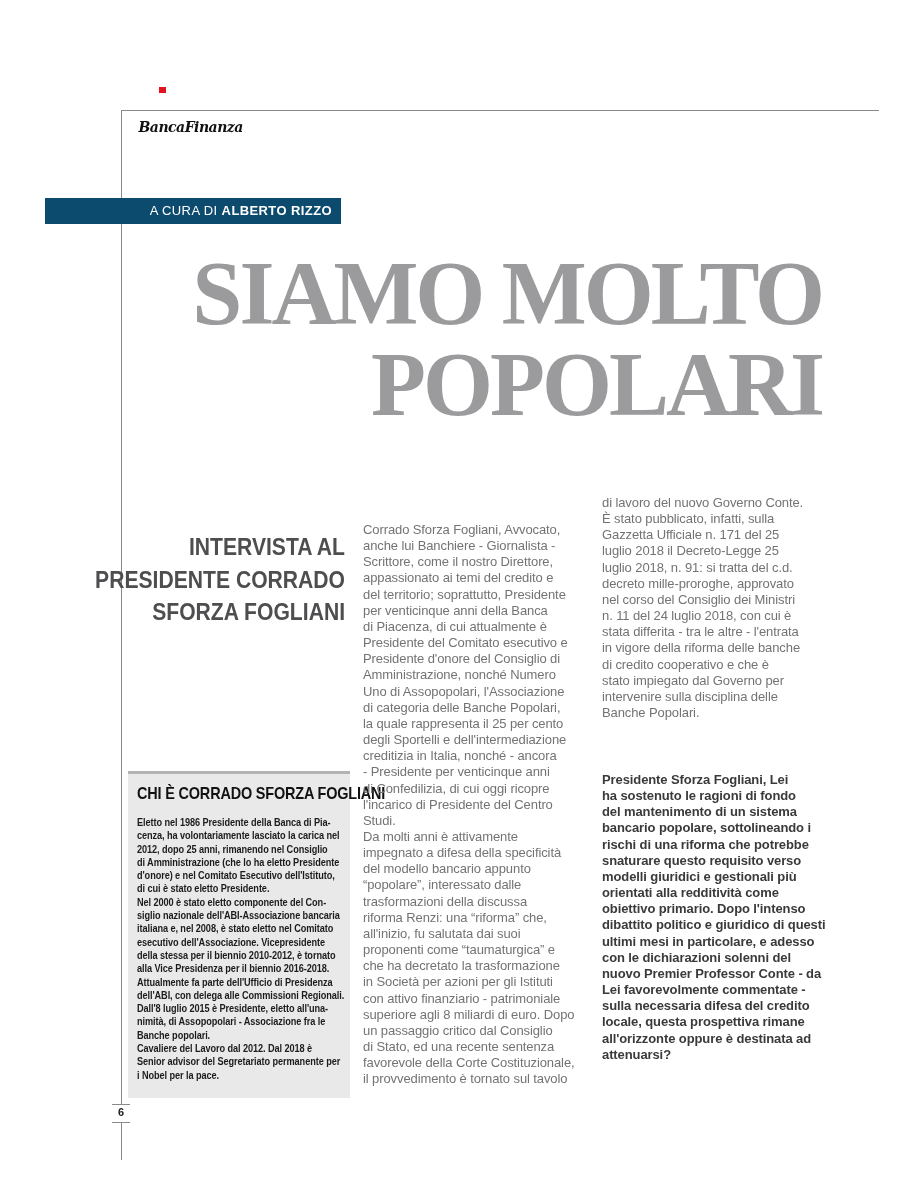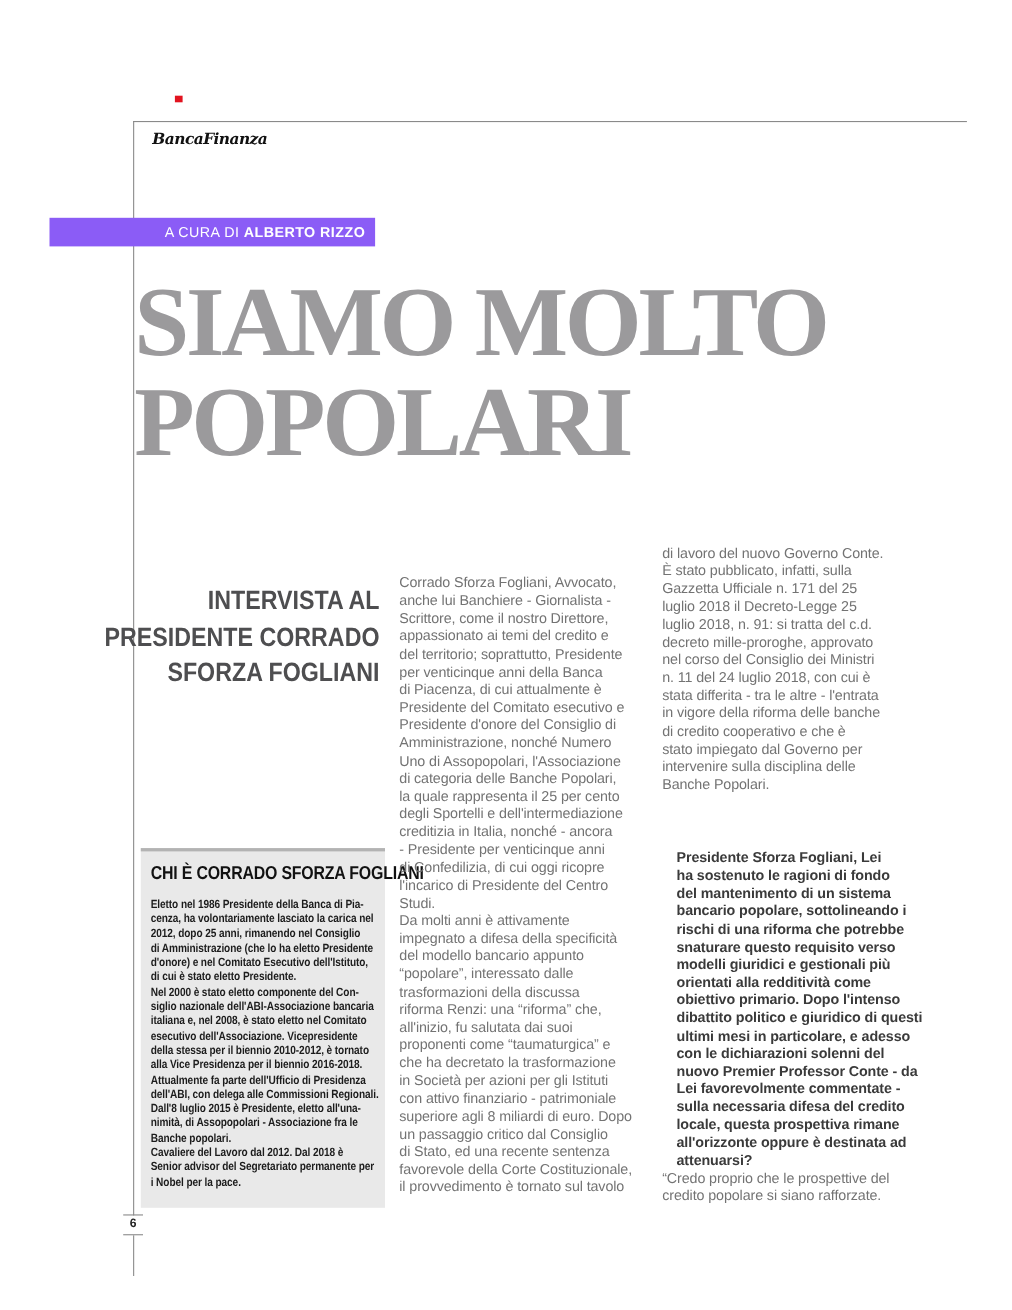--- a/index.html
+++ b/index.html
@@ -21,30 +21,30 @@
   .logo .red-sq{
     position:absolute;left:38px;top:0px;width:7px;height:6px;
     background:#e2131f;z-index:0;
   }
   .rule-h{position:absolute;left:121px;top:110px;width:758px;height:1px;background:#8a8a8a;}
   .rule-v-top{position:absolute;left:121px;top:110px;width:1px;height:995px;background:#8a8a8a;}
   .rule-v-bottom{position:absolute;left:121px;top:1123px;width:1px;height:37px;background:#8a8a8a;}
   
   .byline-bar{
     position:absolute;left:45px;top:198px;width:296px;height:26px;
-    background:#8b5cf6;z-index:2;
+    background:#0c4a6e;z-index:2;
     color:#ffffff;font-size:13px;line-height:26px;
     text-align:right;padding-right:9px;box-sizing:border-box;
     letter-spacing:0.4px;white-space:pre;
   }
   .byline-bar .byline-name{font-weight:700;}
   
   .headline{
     position:absolute;left:122px;top:248px;width:700px;
-    text-align:left;
+    text-align:right;
     font-family:"Liberation Serif",serif;
     font-weight:700;font-size:90px;line-height:91px;letter-spacing:-3px;
     color:#9b9a9c;white-space:pre;
   }
   
   .kicker{
     position:absolute;left:45px;top:531px;width:300px;
     text-align:right;
     font-weight:700;font-size:24px;line-height:32.5px;
     color:#4e4e50;white-space:pre;
@@ -68,21 +68,21 @@
     transform:scaleX(0.85);transform-origin:0 0;width:118%;
   }
   
   .col{
     position:absolute;
     font-size:13px;line-height:16.15px;letter-spacing:-0.1px;
     color:#737373;white-space:pre;
   }
   .col1{left:363px;top:522px;width:232px;}
   .col2-intro{left:602px;top:495px;width:278px;}
-  .col2-question{left:602px;top:772px;width:278px;font-weight:700;color:#3a3a3a;margin-left:13px;}
+  .col2-question{left:602px;top:772px;width:278px;font-weight:700;color:#3a3a3a;}
   .col2-answer{left:602px;top:1063px;width:278px;}
   
   .tick{position:absolute;left:112px;width:18px;height:1px;background:#8a8a8a;}
   .tick-top{top:1104px;}
   .tick-bottom{top:1122px;}
   .page-number{
     position:absolute;left:112px;top:1106px;width:18px;
     text-align:center;font-weight:700;font-size:11px;color:#222;
   }
 </style>
@@ -193,20 +193,18 @@
 obiettivo primario. Dopo l'intenso
 dibattito politico e giuridico di questi
 ultimi mesi in particolare, e adesso
 con le dichiarazioni solenni del
 nuovo Premier Professor Conte - da
 Lei favorevolmente commentate -
 sulla necessaria difesa del credito
 locale, questa prospettiva rimane
 all'orizzonte oppure è destinata ad
 attenuarsi?</div>
-  <div class="col col2-answer">“Credo proprio che le prospettive del
-credito popolare si siano rafforzate.</div>
 
   <div class="tick tick-top"></div>
   <div class="page-number">6</div>
   <div class="tick tick-bottom"></div>
 
 </div>
 
 </body></html>

